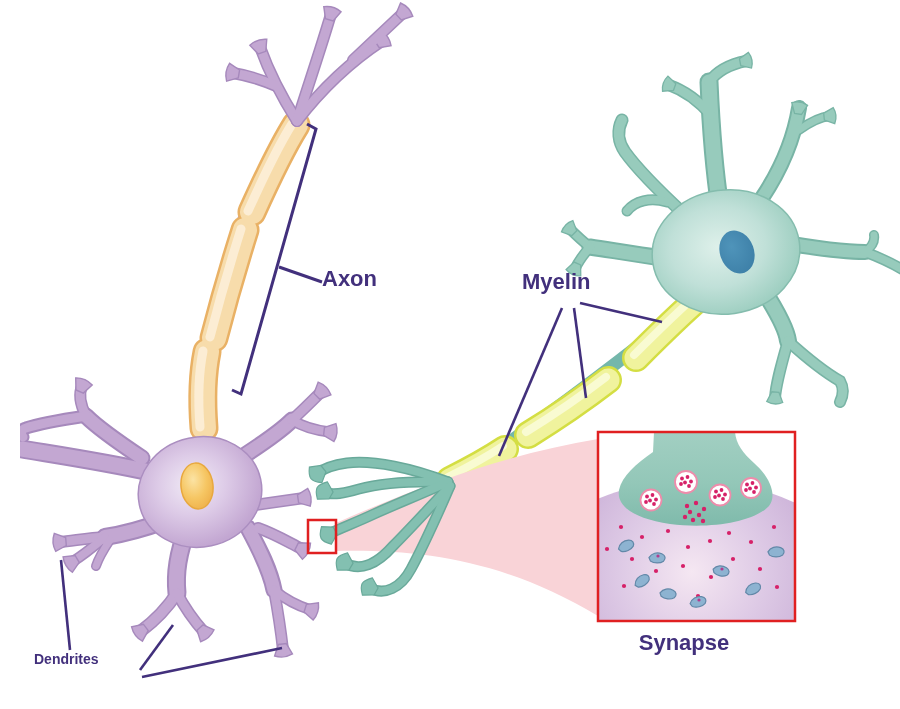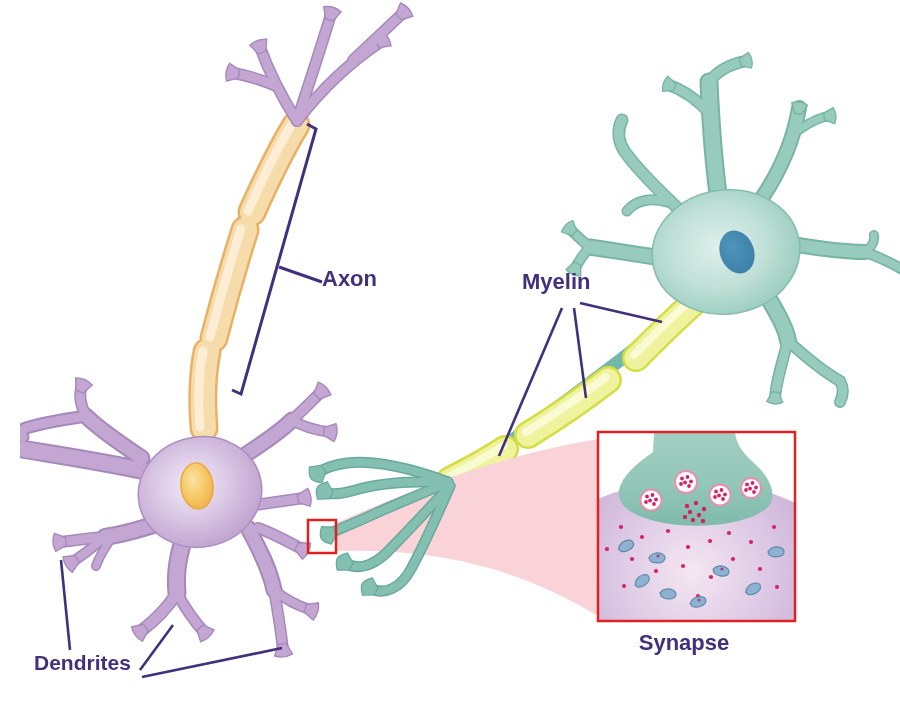--- a/index.html
+++ b/index.html
@@ -7,21 +7,21 @@
     --zoom-box:#e02021; --neurotransmitter:#d62168; --synapse-gap:#f9d3d7;
   }
   html,body{margin:0;padding:0;background:#ffffff;}
   #stage{position:relative;width:900px;height:709px;background:#fff;overflow:hidden;
          font-family:"Liberation Sans", sans-serif;margin-left:20px;}
   #stage svg{position:absolute;left:0;top:0;}
   .diagram-label{position:absolute;font-weight:bold;font-size:22px;color:var(--label-text);
                  line-height:1;white-space:nowrap;}
   .label-axon{left:302px;top:268px;}
   .label-myelin{left:502px;top:271px;text-align:right;}
-  .label-dendrites{left:14px;top:652px;font-size:21px;}
+  .label-dendrites{left:14px;top:652px;font-size:14px;}
   .label-synapse{left:564px;top:632px;width:200px;text-align:center;}
 </style>
 </head>
 <body>
 
 <div id="stage">
 
 <svg width="900" height="709" viewBox="0 0 900 709">
   <defs>
     <radialGradient id="purpleSoma" cx="45%" cy="42%" r="72%">

